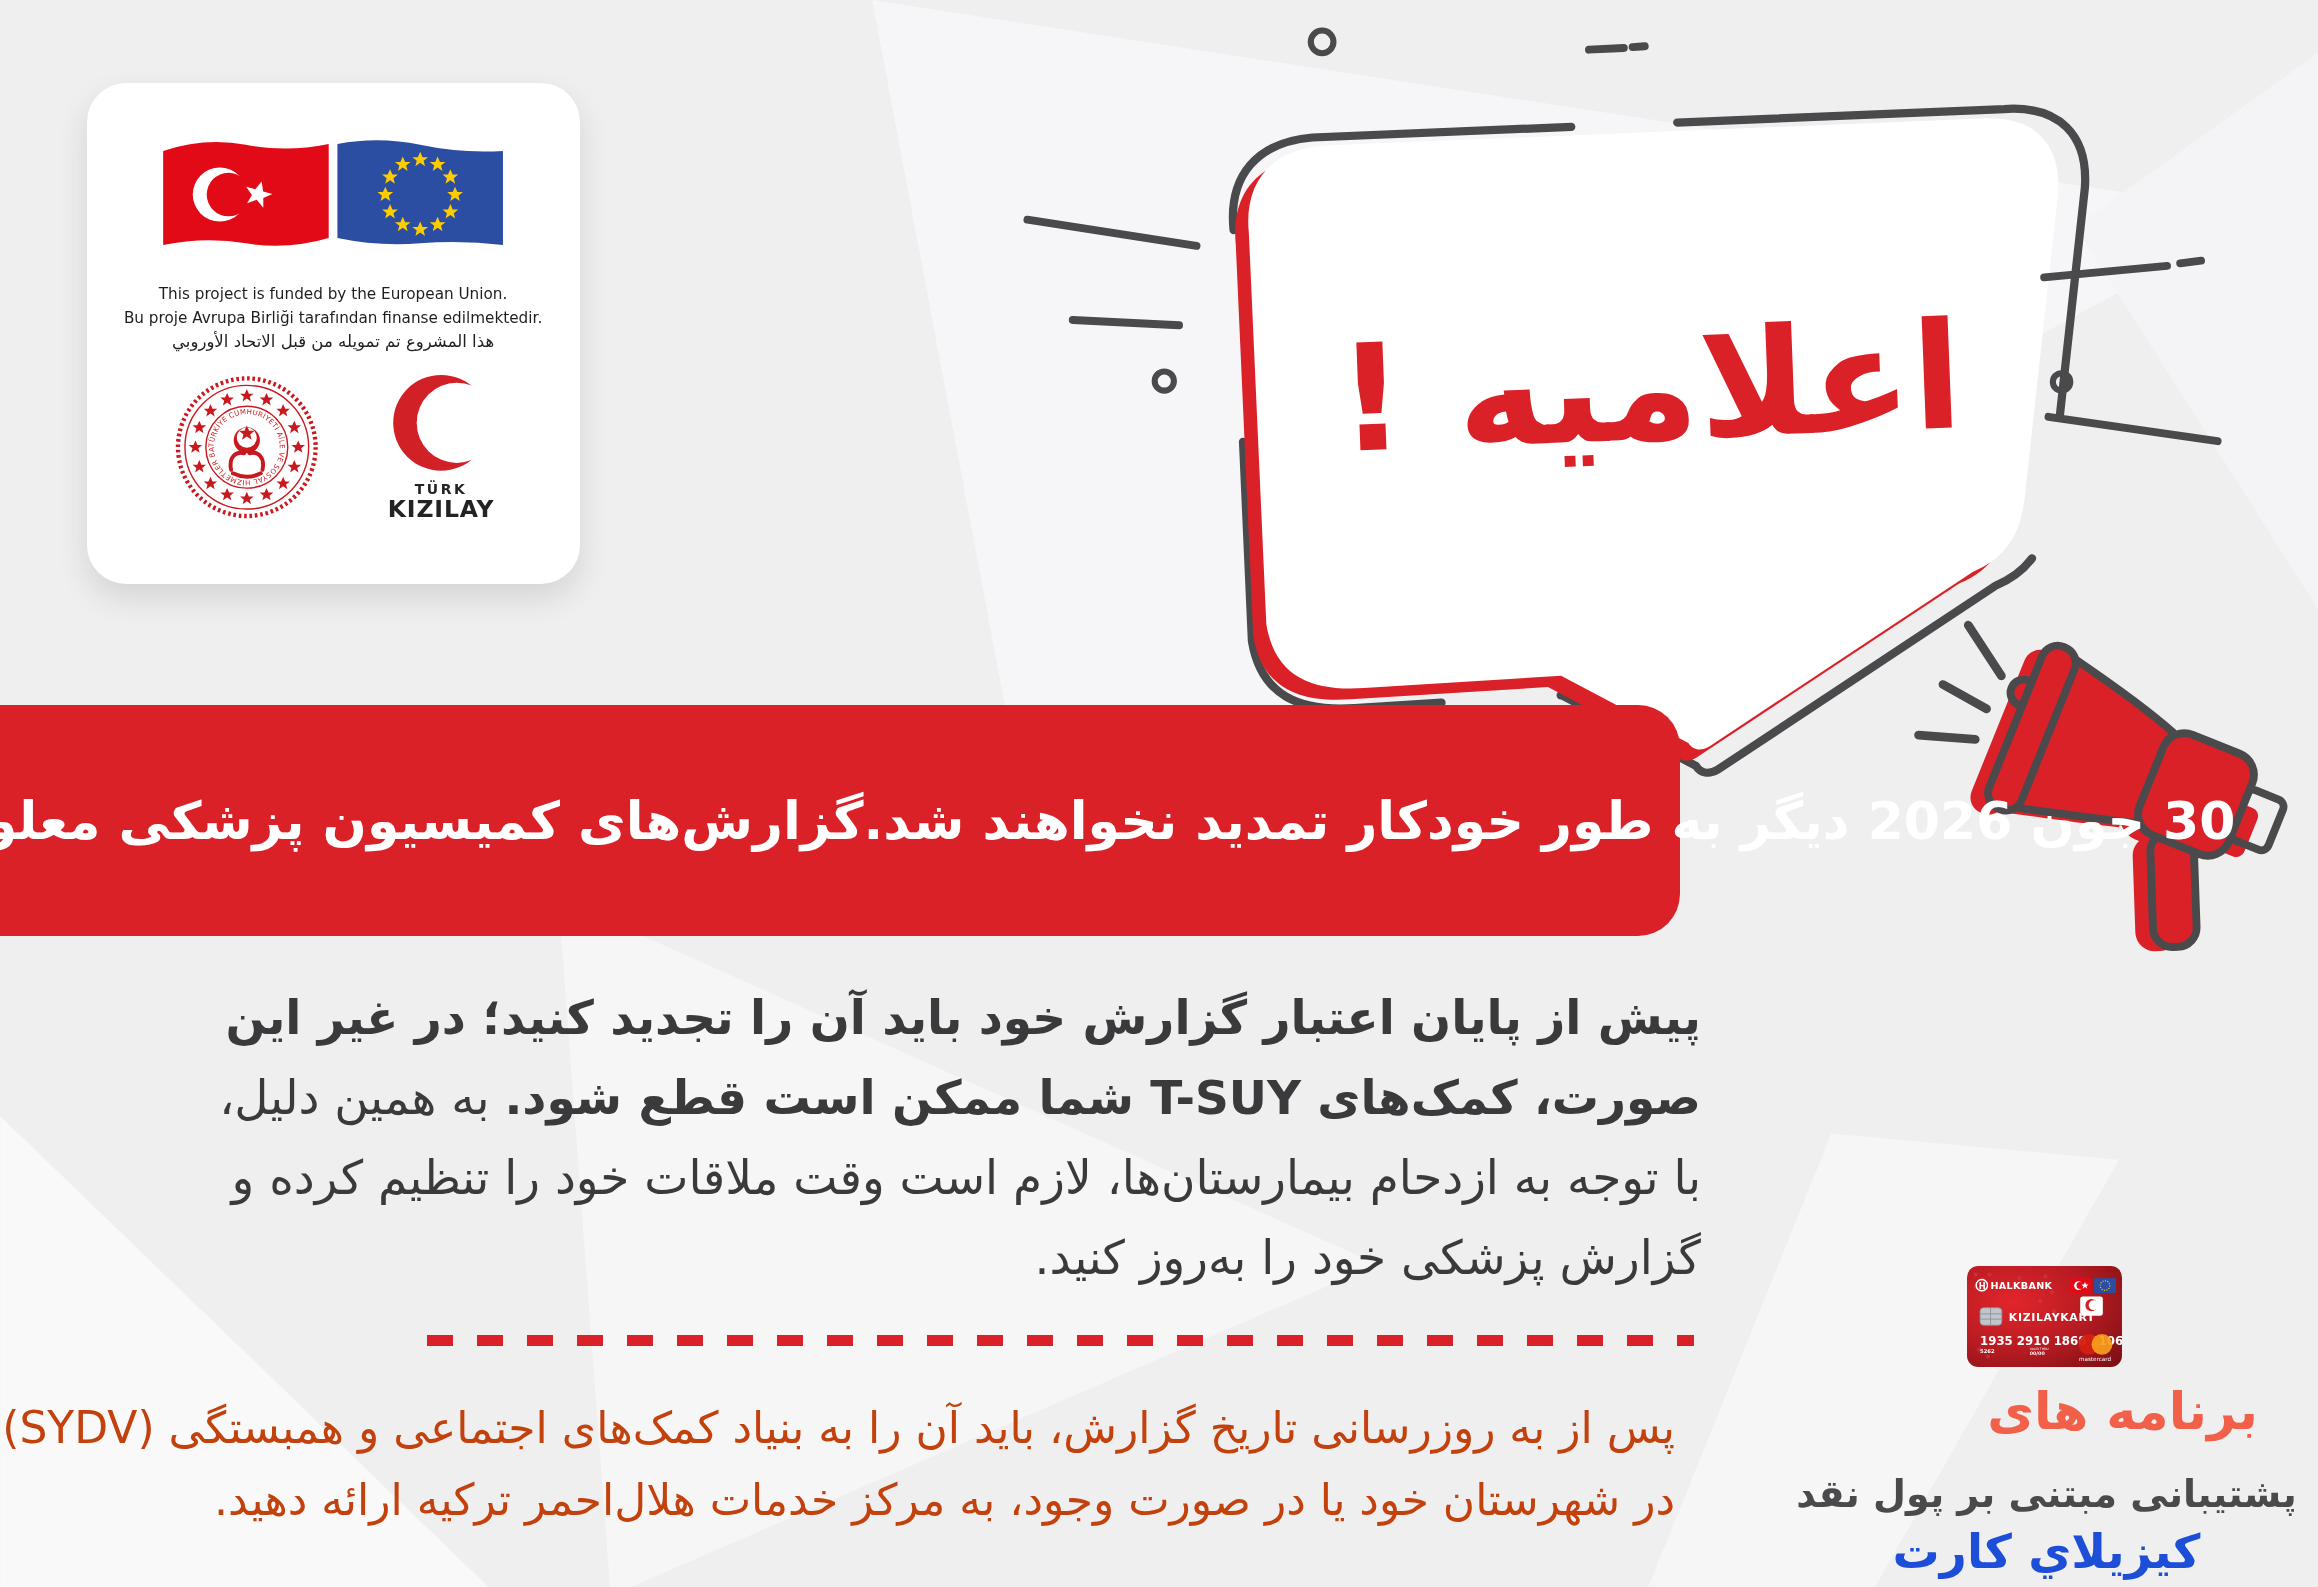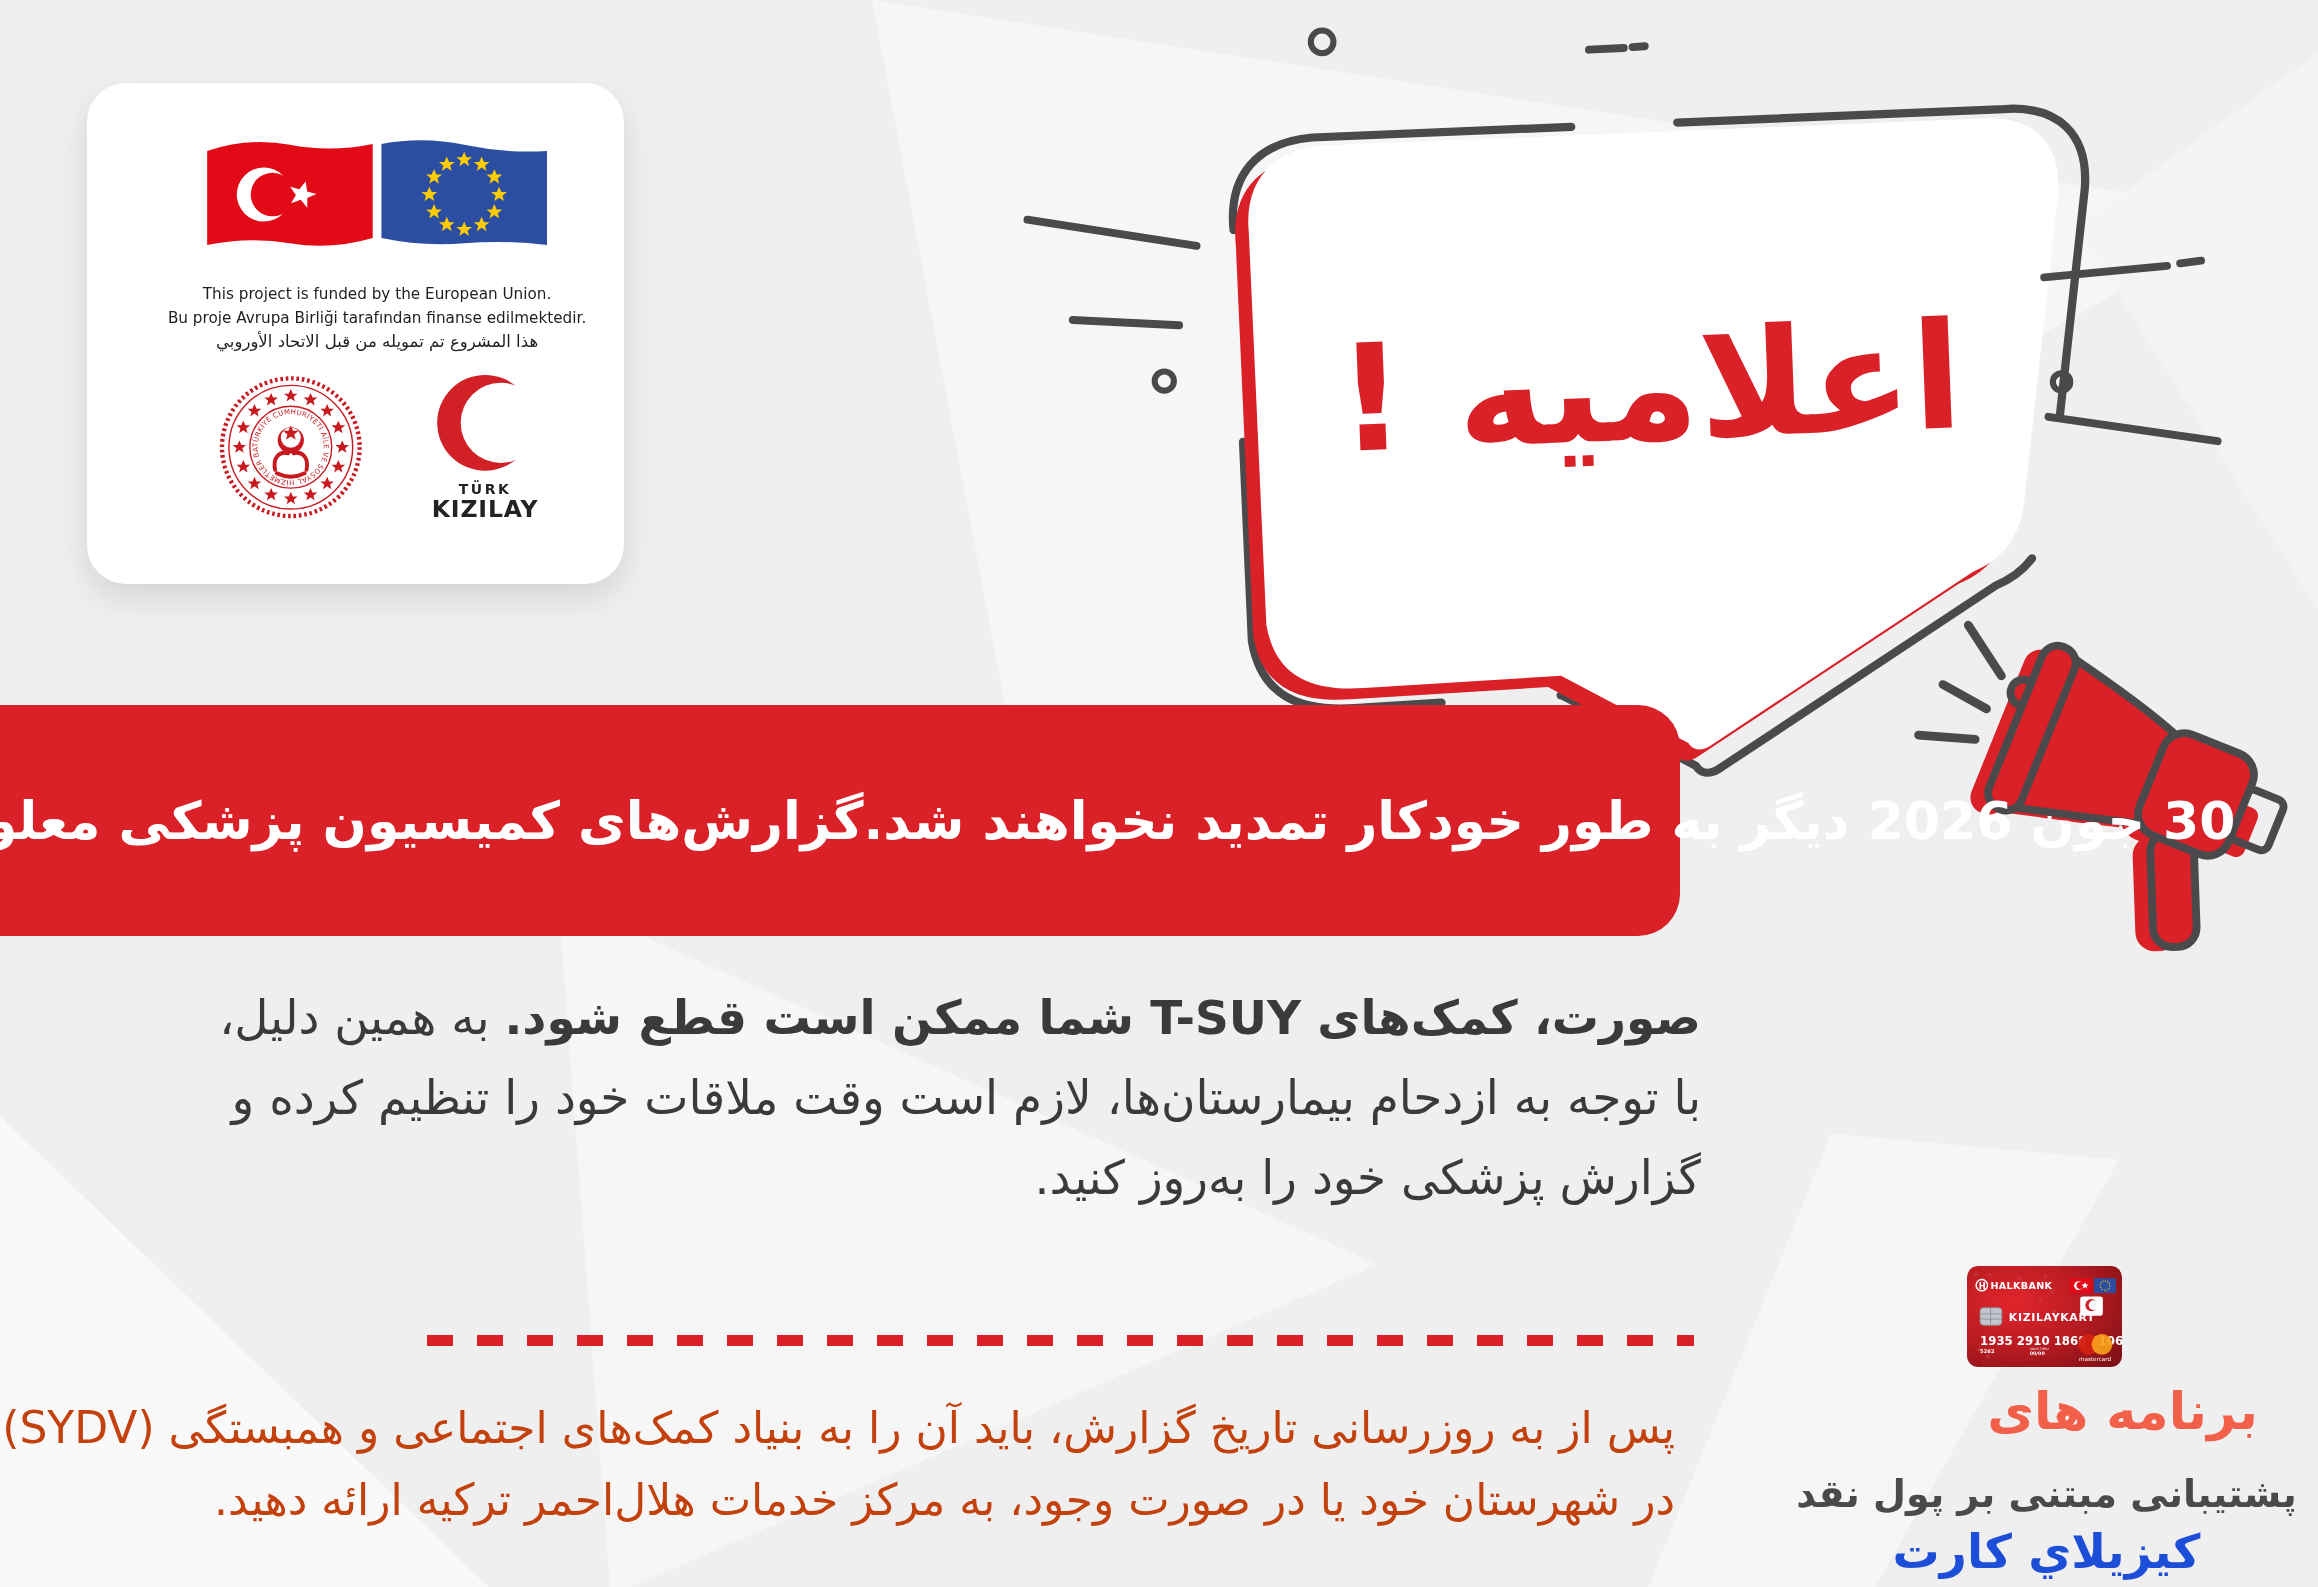--- a/index.html
+++ b/index.html
@@ -3,21 +3,21 @@
 <meta charset="utf-8">
 <style>
   html,body{margin:0;padding:0;}
   body{font-family:"DejaVu Sans",sans-serif;background:#e4e4e6;}
   .canvas{position:relative;width:2319px;height:1587px;overflow:hidden;background:#EFEFF0;}
   .abs{position:absolute;}
   svg text{font-family:"DejaVu Sans",sans-serif;}
 
   
   .logo-box{left:87px;top:83px;width:493px;height:501px;background:#ffffff;border-radius:39px;
-            box-shadow:0 14px 30px rgba(40,40,45,.13);padding-left:44px;}
+            box-shadow:0 14px 30px rgba(40,40,45,.13);}
 
   
   .bubble-headline{left:1275px;top:222px;width:750px;height:331px;display:flex;align-items:center;justify-content:center;
                    color:#DA2128;font-size:148px;font-weight:bold;transform:rotate(-2.2deg);}
 
   
   .banner{left:0;top:705px;width:1680px;height:231px;background:#DA2128;border-radius:0 42px 42px 0;
           display:flex;flex-direction:row;justify-content:center;align-items:center;row-gap:12.2px;}
   .banner-line{color:#ffffff;font-size:52px;font-weight:bold;white-space:nowrap;direction:rtl;}
 
@@ -192,20 +192,21 @@
   </div>
 
   <div class="abs bubble-headline" dir="rtl">اعلامیه !</div>
 
   <div class="abs banner">
     <div class="banner-line">گزارش‌های کمیسیون پزشکی معلولیت شما پس از تاریخ</div>
     <div class="banner-line">30 جون 2026 دیگر به طور خودکار تمدید نخواهند شد.</div>
   </div>
 
   <div class="abs body-block">
+    <div class="body-line b">پیش از پایان اعتبار گزارش خود باید آن را تجدید کنید؛ در غیر این</div>
     <div class="body-line"><span class="b">صورت، کمک‌های T-SUY شما ممکن است قطع شود.</span><span> به همین دلیل،</span></div>
     <div class="body-line">با توجه به ازدحام بیمارستان‌ها، لازم است وقت ملاقات خود را تنظیم کرده و</div>
     <div class="body-line">گزارش پزشکی خود را به‌روز کنید.</div>
   </div>
 
   <div class="abs dashes"></div>
 
   <div class="abs footer-block">
     <div class="footer-line">پس از به روزرسانی تاریخ گزارش، باید آن را به بنیاد کمک‌های اجتماعی و همبستگی (SYDV)</div>
     <div class="footer-line">در شهرستان خود یا در صورت وجود، به مرکز خدمات هلال‌احمر ترکیه ارائه دهید.</div>

